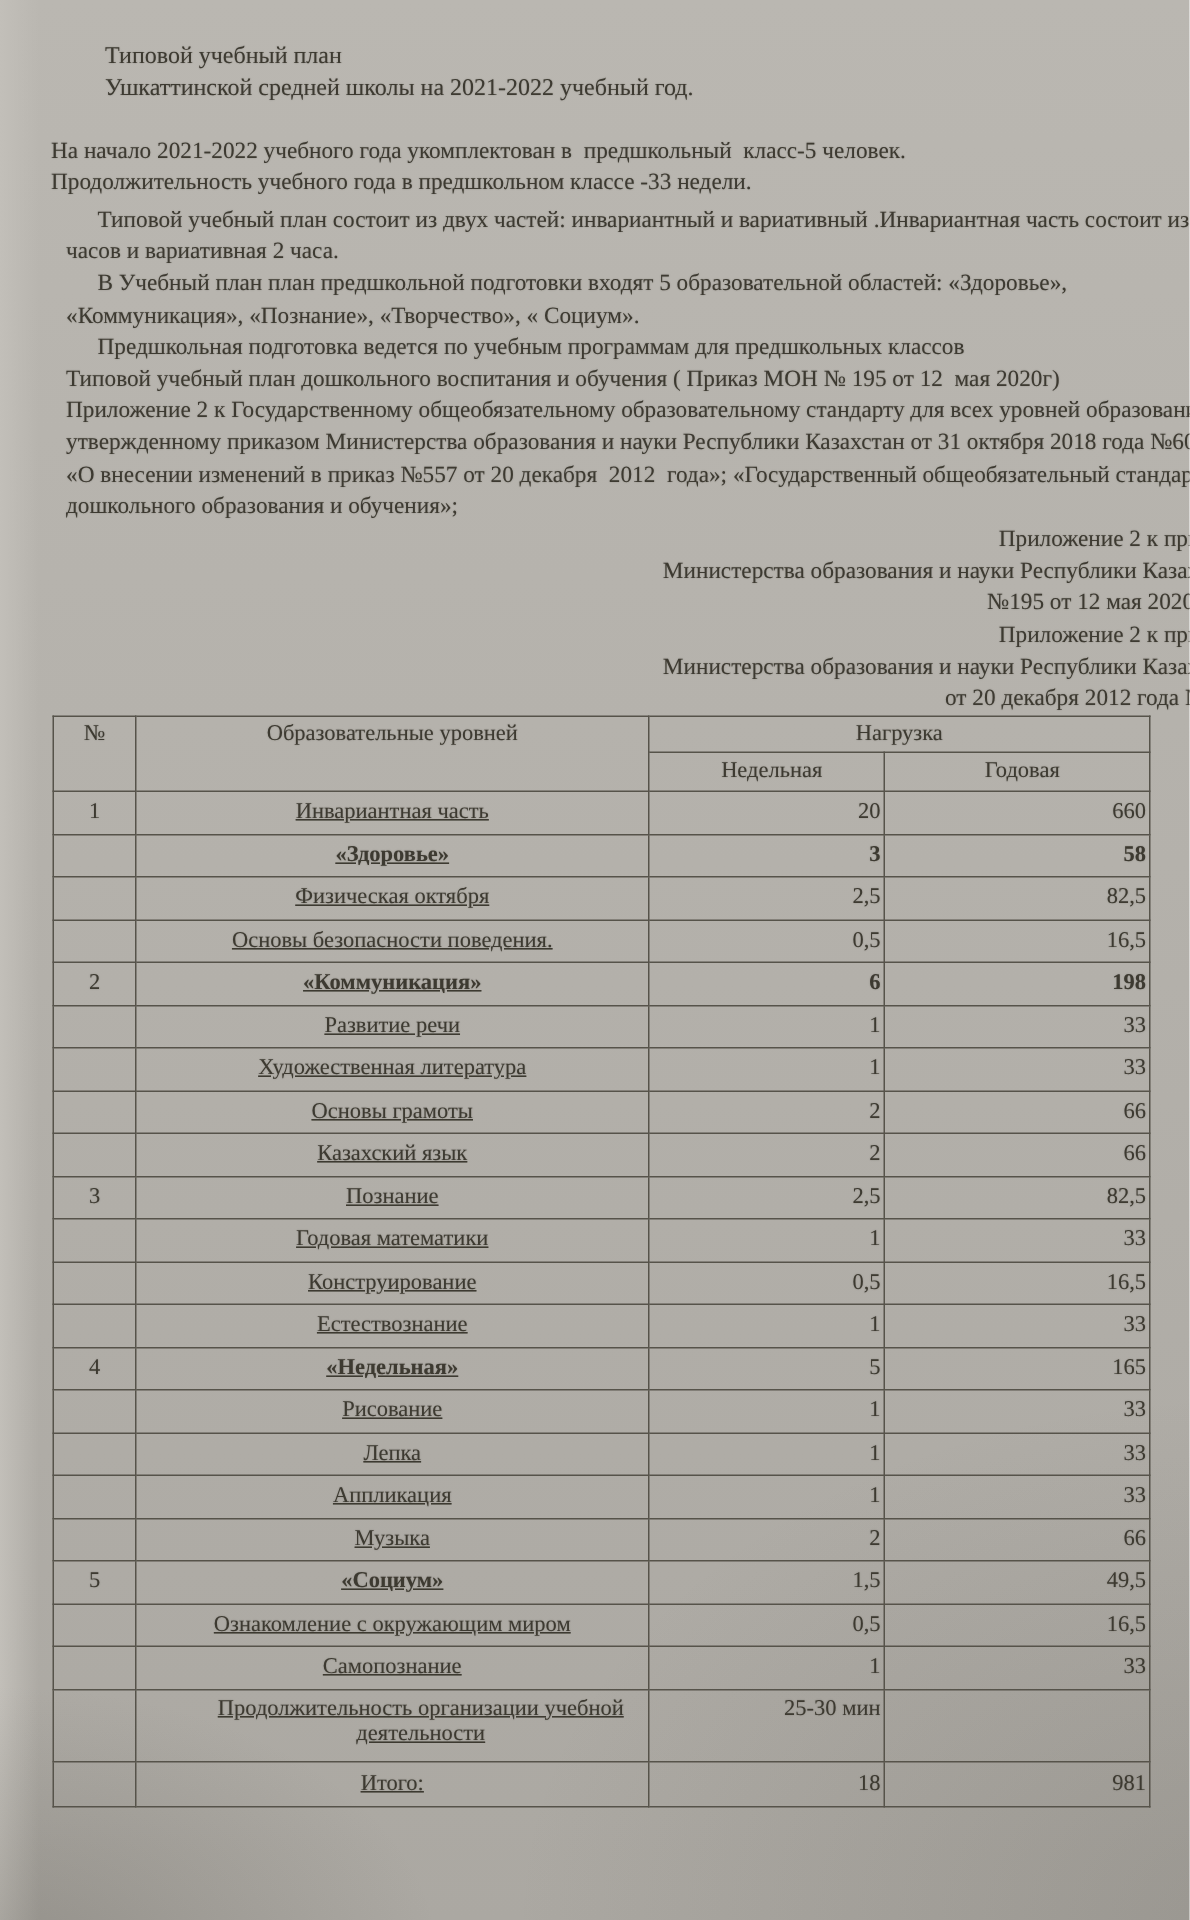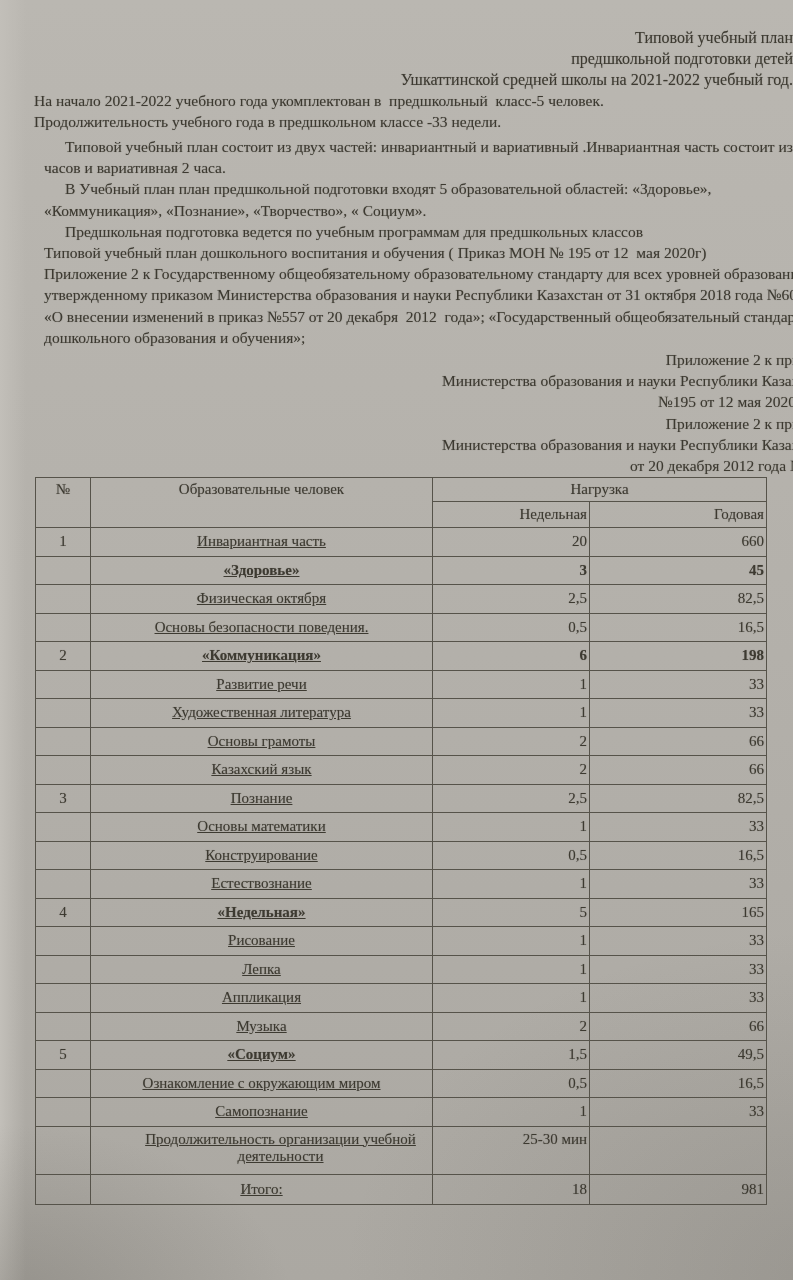--- a/index.html
+++ b/index.html
@@ -8,52 +8,51 @@
     background:
       radial-gradient(ellipse 420px 260px at 0% 102%, rgba(88,85,78,0.28), rgba(88,85,78,0) 70%),
       radial-gradient(ellipse 700px 500px at 105% 100%, rgba(92,89,82,0.22), rgba(92,89,82,0) 70%),
       linear-gradient(90deg,#c2bfb9 0px, rgba(194,191,185,0) 26px),
       linear-gradient(180deg,#bab7b1 0%, #b4b1ab 45%, #aba8a2 100%);
     color:#3d3a31;
   }
   .sheet{position:relative;width:793px;height:1280px;overflow:hidden;}
   .ink{ text-shadow:0 0 1px rgba(61,58,49,0.40); }
   .line{white-space:pre;line-height:21.2px;font-size:15.5px;}
-  .head-block{position:absolute;top:27px;left:70px;width:723px;text-align:right;font-size:16px;}
+  .head-block{position:absolute;top:27px;left:70px;width:723px;text-align:left;font-size:16px;}
   .head-block .line{line-height:21px;font-size:16px;}
   .left-lines{position:absolute;top:90px;left:34px;width:900px;font-size:15.5px;}
   .left-lines .line{line-height:21px;}
   .para-block{position:absolute;top:136px;left:44px;width:900px;}
   .para-block .line.indent{padding-left:21px;}
   .annex-block{position:absolute;top:349px;left:0;width:828px;text-align:right;}
   .table-wrap{position:absolute;top:477px;left:35px;width:731px;}
   table{border-collapse:collapse;table-layout:fixed;width:731px;font-size:15px;color:#3d3a31;}
   col.c-num{width:55px;} col.c-sub{width:342px;} col.c-week{width:157px;} col.c-year{width:177px;}
   th,td{border:1px solid #56534a;font-weight:normal;padding:0 2px;overflow:hidden;}
   th{font-size:15px;}
   th.rspan{vertical-align:top;padding-top:3px;text-align:center;}
   th.load{height:23px;text-align:center;}
-  th.sub-h{height:25px;text-align:right;padding-left:9px;vertical-align:middle;}
+  th.sub-h{height:25px;text-align:center;padding-left:9px;vertical-align:middle;}
   td.col-num{text-align:center;vertical-align:middle;}
   td.col-subject{text-align:center;vertical-align:middle;text-decoration:underline;}
   td.col-weekly,td.col-yearly{text-align:right;padding-left:9px;vertical-align:middle;}
   tr.data-row{height:28.5px;}
   tr.tall-row{height:48px;}
   tr.tall-row td{vertical-align:top;padding-top:4px;padding-left:40px;}
   tr.itogo-row{height:30px;}
   .b{font-weight:bold;}
 </style>
 </head>
 <body>
 
 <div class="sheet">
 
   <div class="head-block ink">
       <div class="line">Типовой учебный план</div>
-      <div class="line">предшкольной подготовки детей</div>
       <div class="line">Ушкаттинской средней школы на 2021-2022 учебный год.</div>
     </div>
 
   <div class="left-lines ink">
       <div class="line">На начало 2021-2022 учебного года укомплектован в  предшкольный  класс-5 человек.</div>
       <div class="line">Продолжительность учебного года в предшкольном классе -33 недели.</div>
     </div>
 
   <div class="para-block ink">
       <div class="line indent">Типовой учебный план состоит из двух частей: инвариантный и вариативный .Инвариантная часть состоит из 18</div>
@@ -81,40 +80,40 @@
     <table class="ink">
       <colgroup>
         <col class="c-num">
           <col class="c-sub">
           <col class="c-week">
           <col class="c-year">
       </colgroup>
       <thead>
         <tr>
           <th class="rspan" rowspan="2">№</th>
-          <th class="rspan" rowspan="2">Образовательные человек</th>
+          <th class="rspan" rowspan="2">Образовательные уровней</th>
           <th class="load" colspan="2">Нагрузка</th>
         </tr>
         <tr>
           <th class="sub-h">Недельная</th>
           <th class="sub-h">Годовая</th>
         </tr>
       </thead>
       <tbody>
           <tr class="data-row">
             <td class="col-num">1</td>
             <td class="col-subject">Инвариантная часть</td>
             <td class="col-weekly">20</td>
             <td class="col-yearly">660</td>
           </tr>
           <tr class="data-row">
             <td class="col-num"></td>
             <td class="col-subject b">«Здоровье»</td>
             <td class="col-weekly b">3</td>
-            <td class="col-yearly b">45</td>
+            <td class="col-yearly b">58</td>
           </tr>
           <tr class="data-row">
             <td class="col-num"></td>
             <td class="col-subject">Физическая октября</td>
             <td class="col-weekly">2,5</td>
             <td class="col-yearly">82,5</td>
           </tr>
           <tr class="data-row">
             <td class="col-num"></td>
             <td class="col-subject">Основы безопасности поведения.</td>
@@ -152,21 +151,21 @@
             <td class="col-yearly">66</td>
           </tr>
           <tr class="data-row">
             <td class="col-num">3</td>
             <td class="col-subject">Познание</td>
             <td class="col-weekly">2,5</td>
             <td class="col-yearly">82,5</td>
           </tr>
           <tr class="data-row">
             <td class="col-num"></td>
-            <td class="col-subject">Основы математики</td>
+            <td class="col-subject">Годовая математики</td>
             <td class="col-weekly">1</td>
             <td class="col-yearly">33</td>
           </tr>
           <tr class="data-row">
             <td class="col-num"></td>
             <td class="col-subject">Конструирование</td>
             <td class="col-weekly">0,5</td>
             <td class="col-yearly">16,5</td>
           </tr>
           <tr class="data-row">

